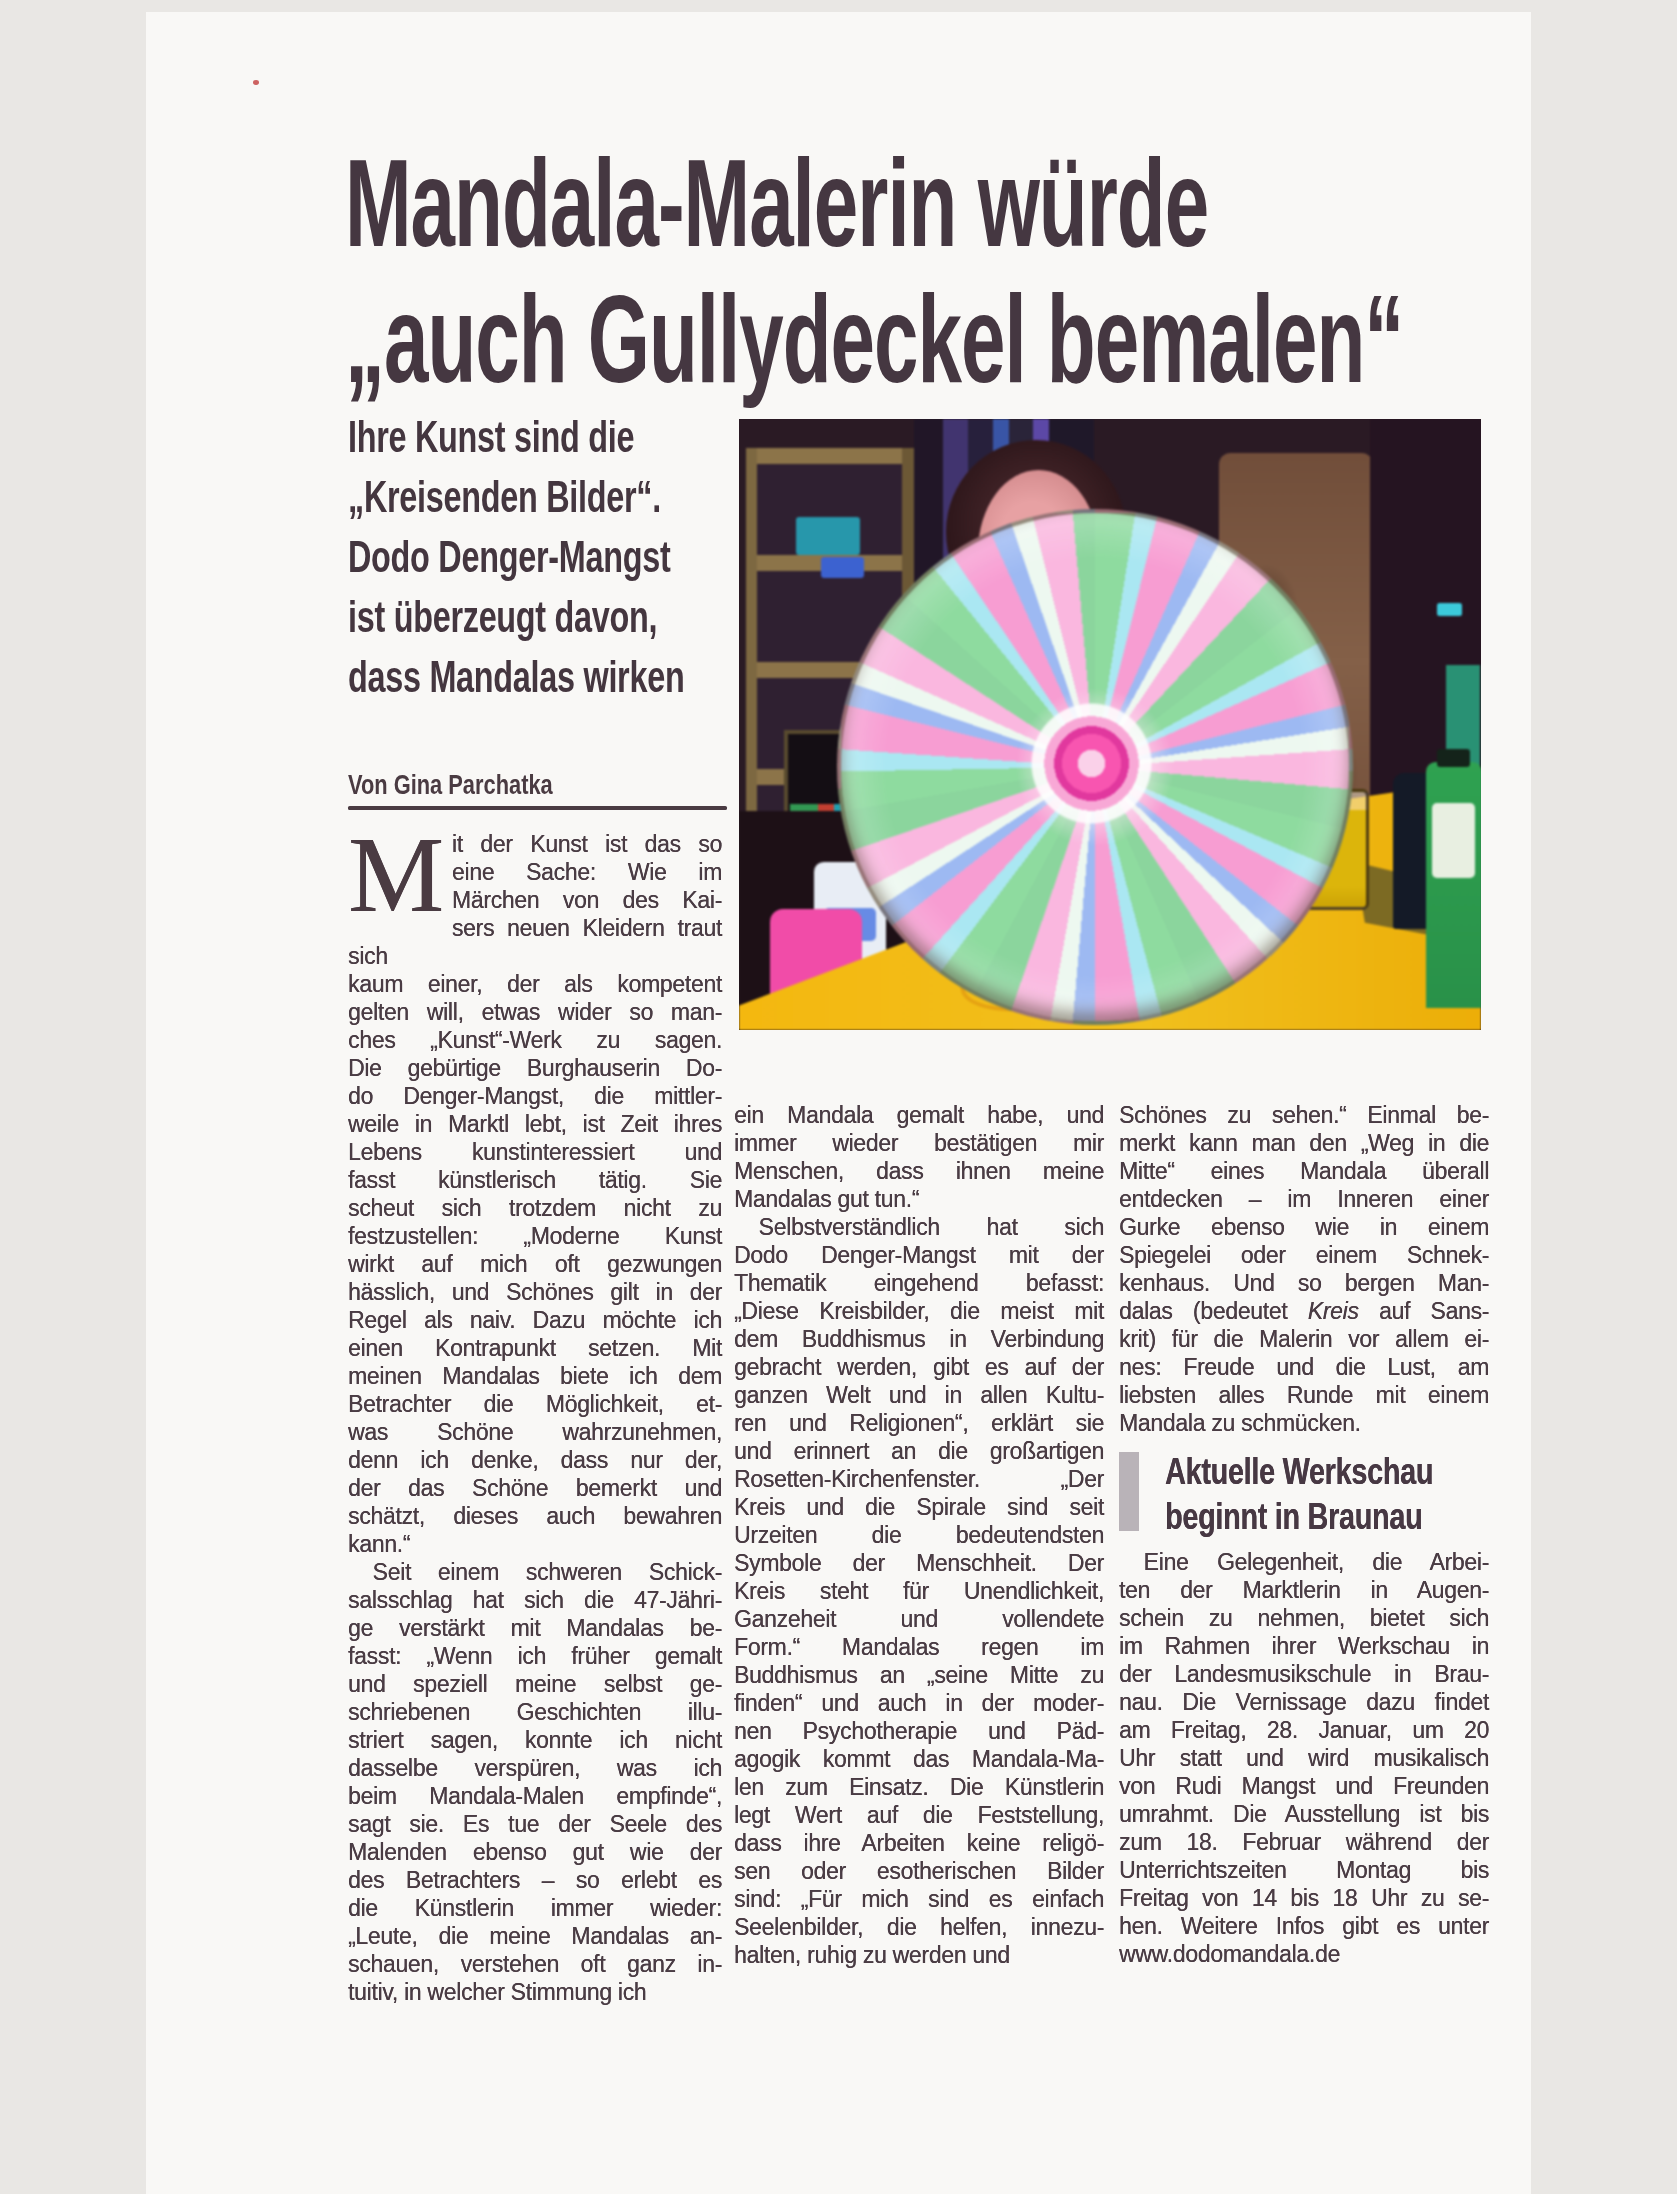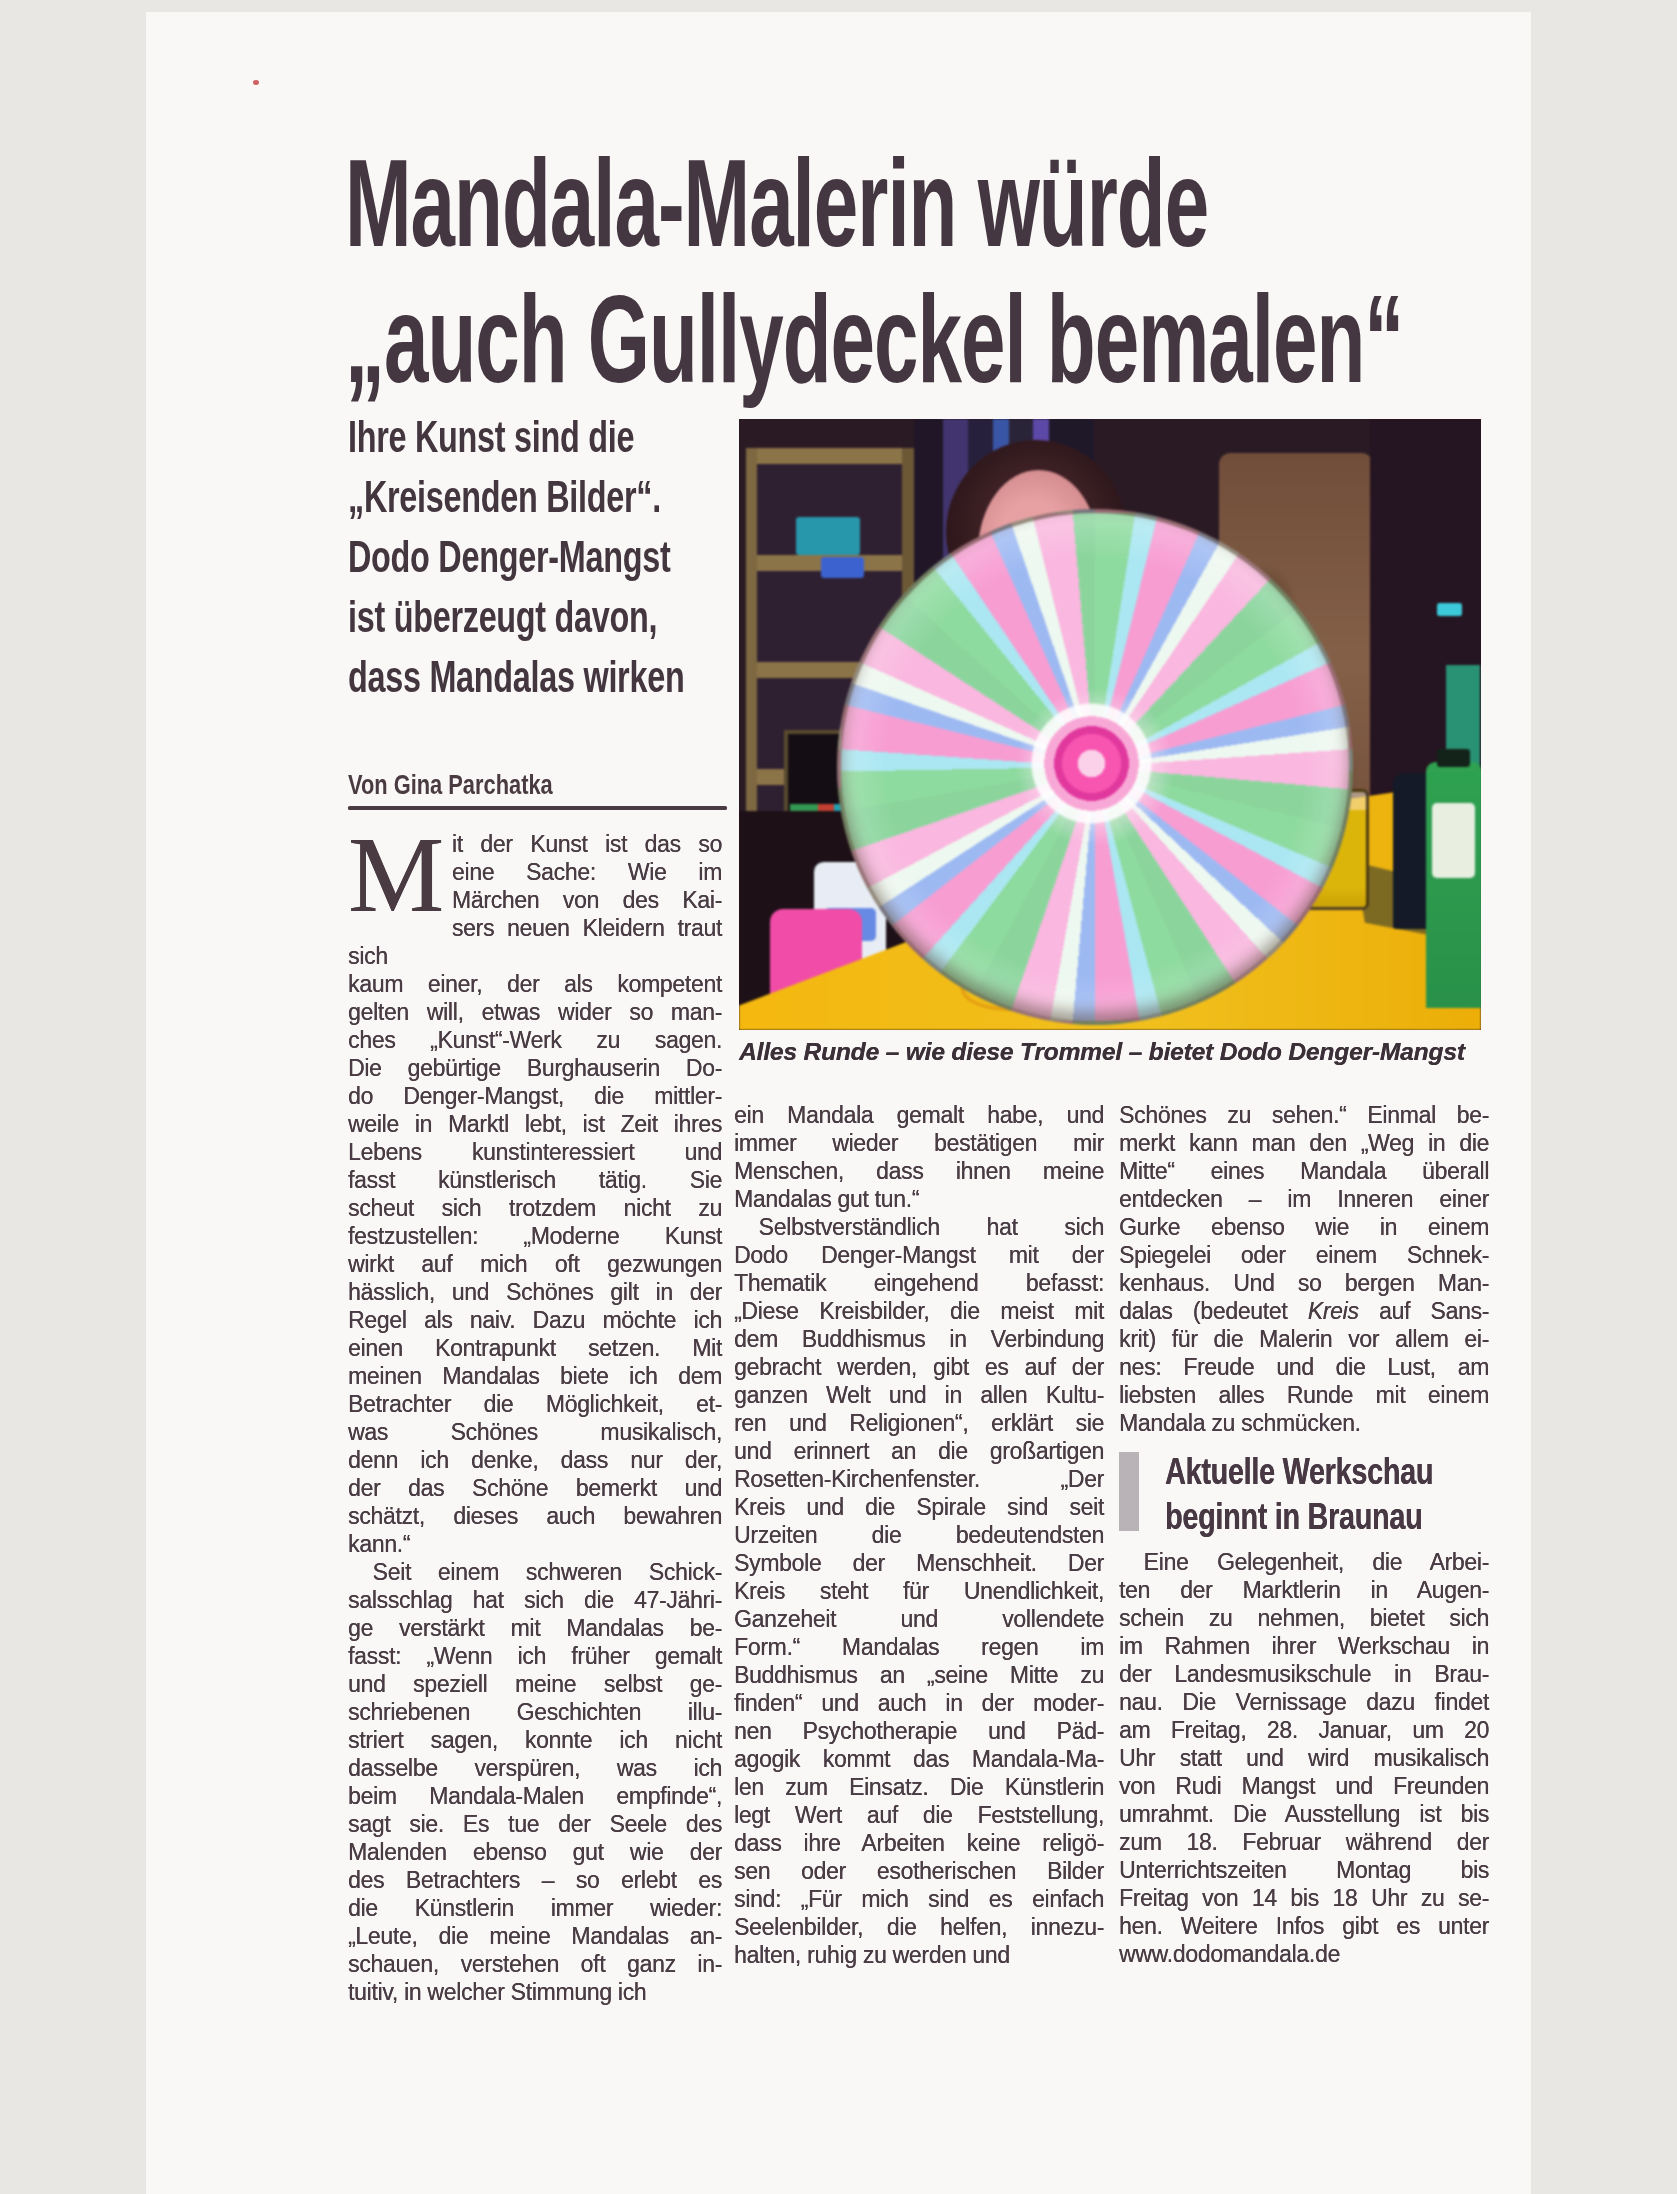--- a/index.html
+++ b/index.html
@@ -258,21 +258,20 @@
       <div class="ph green-bottle-label"></div>
       <div class="ph green-bottle-cap"></div>
 
       <div class="ph woman-hand"></div>
       <div class="ph mandala-drum"></div>
       <div class="ph drum-center-flower"></div>
     </div>
   </div>
 
   <div class="caption">
-    <div>Alles Runde – wie diese Trommel – bietet Dodo Denger-Mangst</div>
   </div>
 
   <div class="col col1">
     <div class="para">
       <span class="dropcap">M</span>
     <div class="line"><span>it der Kunst ist das so</span></div>
         <div class="line"><span>eine Sache: Wie im</span></div>
         <div class="line"><span>Märchen von des Kai-</span></div>
         <div class="line"><span>sers neuen Kleidern traut sich</span></div>
         <div class="line"><span>kaum einer, der als kompetent</span></div>
@@ -284,21 +283,21 @@
         <div class="line"><span>Lebens kunstinteressiert und</span></div>
         <div class="line"><span>fasst künstlerisch tätig. Sie</span></div>
         <div class="line"><span>scheut sich trotzdem nicht zu</span></div>
         <div class="line"><span>festzustellen: „Moderne Kunst</span></div>
         <div class="line"><span>wirkt auf mich oft gezwungen</span></div>
         <div class="line"><span>hässlich, und Schönes gilt in der</span></div>
         <div class="line"><span>Regel als naiv. Dazu möchte ich</span></div>
         <div class="line"><span>einen Kontrapunkt setzen. Mit</span></div>
         <div class="line"><span>meinen Mandalas biete ich dem</span></div>
         <div class="line"><span>Betrachter die Möglichkeit, et-</span></div>
-        <div class="line"><span>was Schönes musikalisch,</span></div>
+        <div class="line"><span>was Schöne wahrzunehmen,</span></div>
         <div class="line"><span>denn ich denke, dass nur der,</span></div>
         <div class="line"><span>der das Schöne bemerkt und</span></div>
         <div class="line"><span>schätzt, dieses auch bewahren</span></div>
         <div class="line"><span>kann.“</span></div>
       </div>
     <div class="para indent">
         <div class="line"><span>Seit einem schweren Schick-</span></div>
         <div class="line"><span>salsschlag hat sich die 47-Jähri-</span></div>
         <div class="line"><span>ge verstärkt mit Mandalas be-</span></div>
         <div class="line"><span>fasst: „Wenn ich früher gemalt</span></div>

